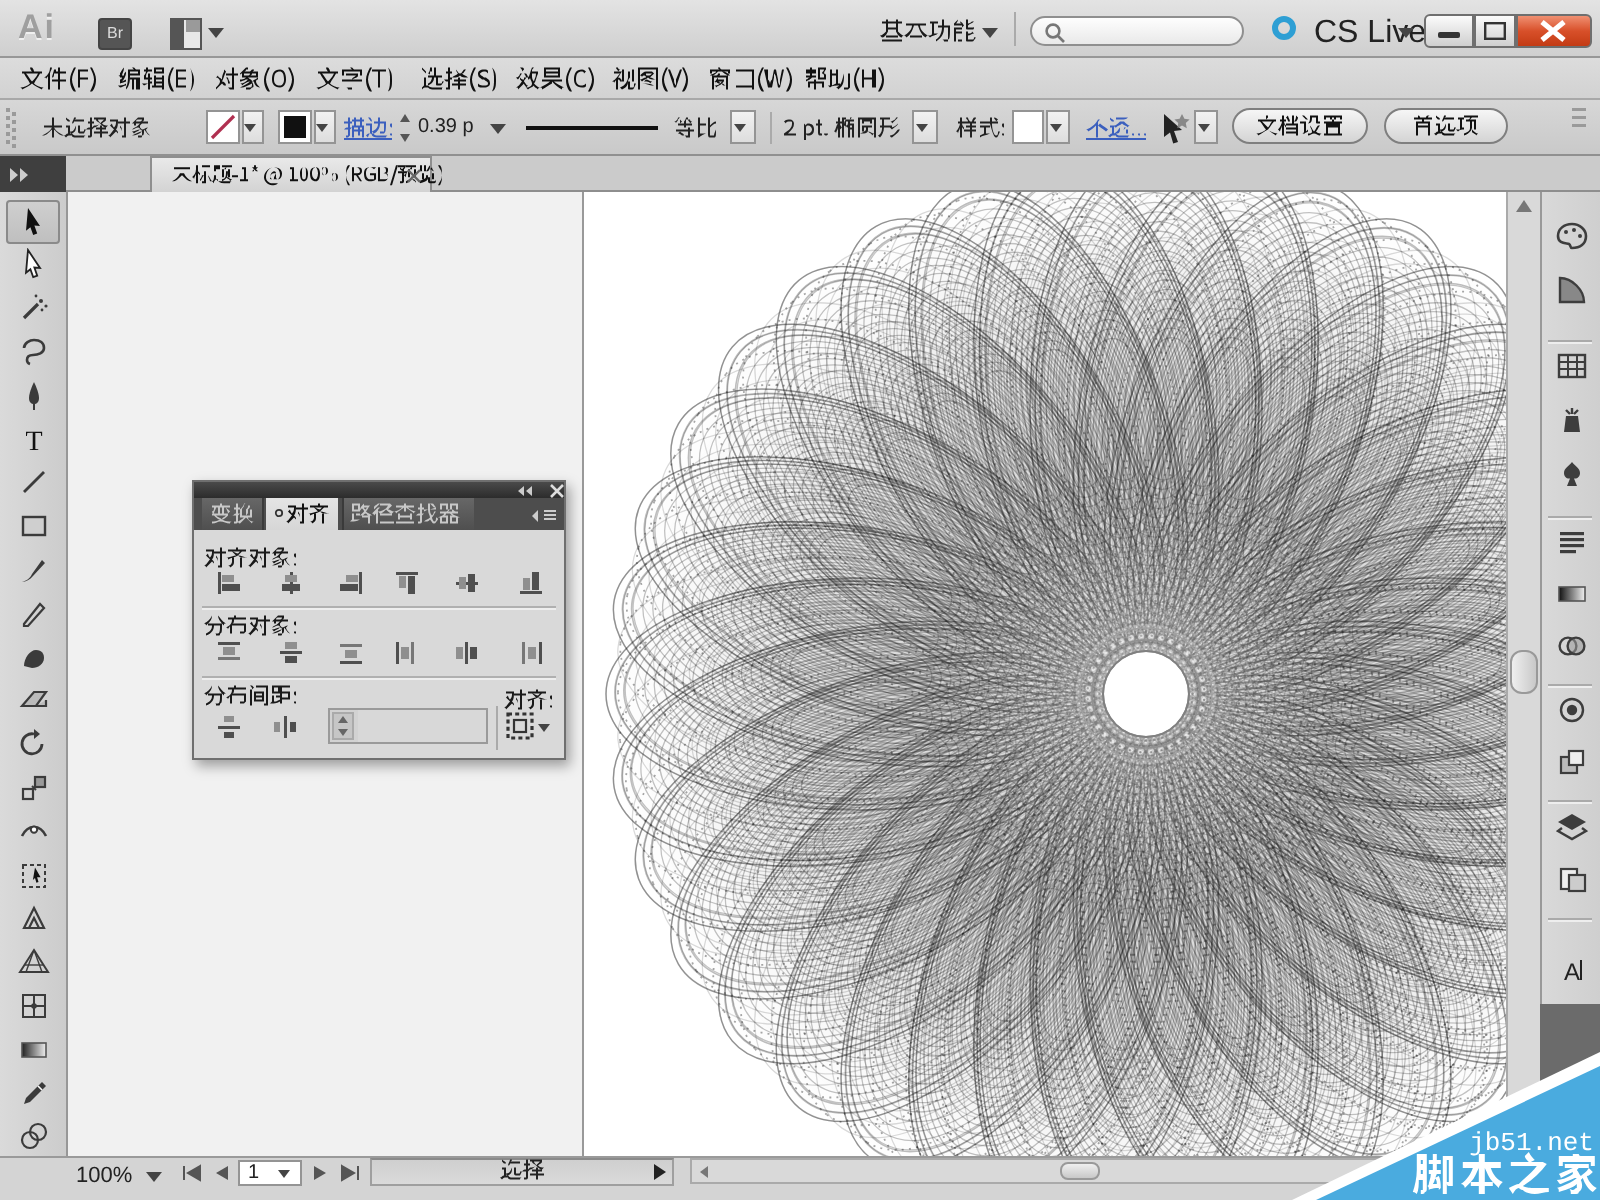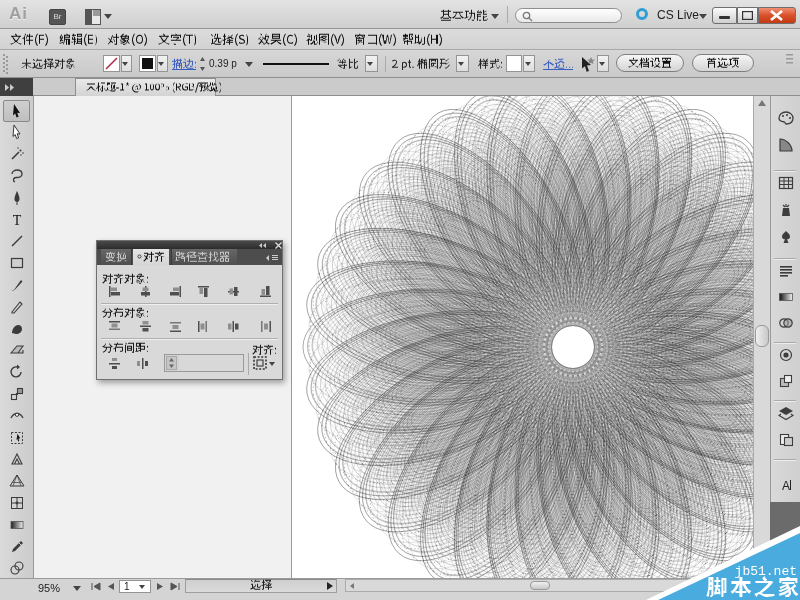--- a/index.html
+++ b/index.html
@@ -4,21 +4,21 @@
 body{font-family:"Liberation Sans",sans-serif}
 #win{position:relative;width:800px;height:600px;background:#d6d6d6;overflow:hidden;font-family:"Liberation Sans",sans-serif}
 .abs{position:absolute}
 #titlebar{left:0;top:0;width:800px;height:29px;background:linear-gradient(#e3e3e3,#cfcfcf);border-bottom:1px solid #979797}
 #ailogo{left:9px;top:4px;font-size:17px;font-weight:bold;color:#9f9f9f;text-shadow:0 1px 0 #f0f0f0;letter-spacing:1px}
 .tbico{top:9px;width:17px;height:16px;background:#555;border:1px solid #444;border-radius:2px;color:#ddd;font-size:8px;text-align:center;line-height:14px}
 .darr{display:inline-block;width:0;height:0;border-left:4px solid transparent;border-right:4px solid transparent;border-top:5px solid #444;vertical-align:middle}
 #tsep{left:507px;top:6px;width:1px;height:17px;background:#aaa}
 #search{left:515px;top:8px;width:107px;height:15px;border:1px solid #8f8f8f;border-radius:8px;background:linear-gradient(#fefefe,#e9e9e9)}
 #cslogo{left:636px;top:8px;width:12px;height:12px;border:3px solid #2e9fd4;border-radius:50%}
-#cstxt{left:657px;top:8px;font-size:12px;color:#222}
+#cstxt{left:657px;top:8px;font-size:16px;color:#222}
 .winbtn{top:7px;height:17px;border:1px solid #6f6f6f;background:linear-gradient(#fbfbfb,#cfcfcf)}
 #btnmin{left:712px;width:25px;border-radius:3px 0 0 3px}
 #btnmax{left:737px;width:21px}
 #btnclose{left:758px;width:38px;border-radius:0 3px 3px 0;background:linear-gradient(#f09072,#d8502a 50%,#c33b14)}
 #menubar{left:0;top:29px;width:800px;height:21px;background:linear-gradient(#dcdcdc,#d2d2d2);border-bottom:1px solid #a8a8a8}
 #controlbar{left:0;top:50px;width:800px;height:28px;background:linear-gradient(#d7d7d7,#c9c9c9);border-bottom:1px solid #909090}
 .cb{position:absolute;font-size:11px;color:#222}
 .cbbox{position:absolute;border:1px solid #949494;background:#fff}
 .cbtn{position:absolute;top:54px;height:18px;border:1px solid #7f7f7f;border-radius:9px;background:linear-gradient(#f6f6f6,#d4d4d4)}
 #tabstrip{left:0;top:78px;width:800px;height:18px;background:#cbcbcb;border-bottom:1px solid #8e8e8e}
@@ -1838,21 +1838,21 @@
       </svg>
 <div class="abs" style="left:82px;top:114px;width:64px;height:16px;background:#d8d8d8"></div>
 <div class="abs" style="left:151px;top:112px;width:1px;height:22px;background:#aaa"></div>
 <svg class="abs" style="left:156px;top:115px" width="15" height="15" viewBox="0 0 15 15">
         <rect x="1" y="1" width="12" height="12" fill="none" stroke="#333" stroke-width="1.6" stroke-dasharray="2 1.6"></rect>
         <rect x="4" y="4" width="6" height="6" fill="none" stroke="#333" stroke-width="1.1"></rect>
       </svg>
 <span class="darr abs" style="left:172px;top:121px;border-top-width:4px;border-left-width:3px;border-right-width:3px"></span>
 </div>
 <div id="statusbar" class="abs"></div>
-<div class="st" style="left:38px;top:582px">95%</div>
+<div class="st" style="left:38px;top:582px">100%</div>
 <span class="darr abs" style="left:73px;top:586px"></span>
 <svg class="abs" style="left:90px;top:582px" width="12" height="9" viewBox="0 0 12 9">
       <path d="M2 1 V8 M10 1 L4 4.5 L10 8 Z" stroke="#555" fill="#555"></path>
     </svg>
 <svg class="abs" style="left:106px;top:582px" width="9" height="9" viewBox="0 0 9 9">
       <path d="M8 1 L2 4.5 L8 8 Z" fill="#555"></path>
     </svg>
 <div class="cbbox" style="left:119px;top:580px;width:32px;height:13px;background:#fff"></div>
 <div class="st" style="left:124px;top:581px;font-size:10px">1</div>
 <span class="darr abs" style="left:139px;top:585px;border-top-width:4px;border-left-width:3px;border-right-width:3px"></span>

